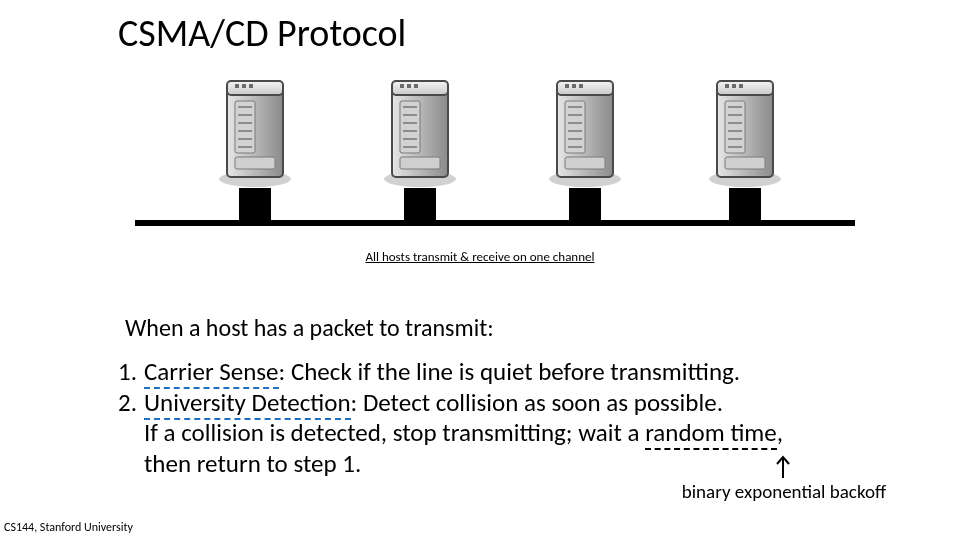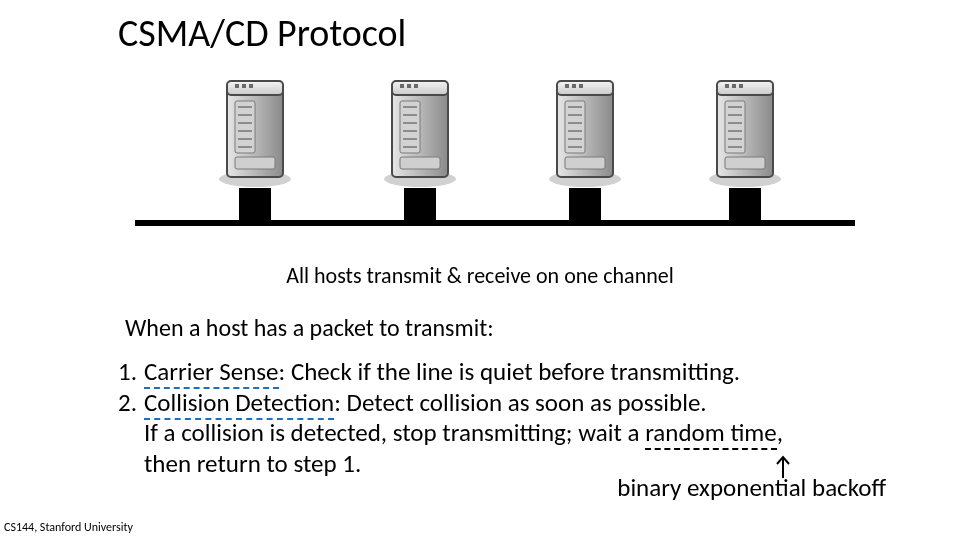--- a/index.html
+++ b/index.html
@@ -9,30 +9,30 @@
   .diagram { position: absolute; left: 135px; top: 75px; width: 720px; height: 175px; }
   .bus { position: absolute; left: 0; top: 145px; width: 720px; height: 6px; background: #000; }
   .host-group { position: absolute; top: 0; }
   .server { width: 80px; height: 115px; }
   .server svg { width: 100%; height: 100%; display: block; }
   .tap { width: 32px; height: 32px; background: #000; margin: -2px auto 0 auto; }
   .hg1 { left: 80px; }
   .hg2 { left: 245px; }
   .hg3 { left: 410px; }
   .hg4 { left: 570px; }
-  .caption { position: absolute; left: 0; top: 263px; width: 960px; text-align: center; font-size: 22px; line-height: 1.15; }
+  .caption { position: absolute; left: 0; top: 250px; width: 960px; text-align: center; font-size: 13px; line-height: 1.15; text-decoration: underline; }
   .subhead { position: absolute; left: 125px; top: 313px; font-size: 24px; }
   .list { position: absolute; left: 118px; top: 357px; width: 820px; font-size: 25px; line-height: 1.22; }
   .list .row { display: flex; }
   .list .num { width: 26px; flex: 0 0 26px; }
   .list .body { flex: 1; }
   .indent .num { visibility: hidden; }
   .udash-blue { border-bottom: 2px dashed #1f6fbf; padding-bottom: 0; margin-top: 25px; }
   .udash-black { border-bottom: 2px dashed #000; padding-bottom: 0; margin-top: 18px; }
-  .anno { position: absolute; right: 22px; bottom: 37px; font-size: 25px; }
+  .anno { position: absolute; right: 22px; bottom: 37px; font-size: 19px; }
   .arrow { position: absolute; right: 118px; bottom: 62px; width: 14px; height: 24px; }
   .arrow svg { width: 100%; height: 100%; display: block; }
   .footer { position: absolute; left: 4px; bottom: 6px; font-size: 12px; color: #000000; }
 </style>
 </head>
 <body>
 
 <div class="slide">
 
   <div class="title">CSMA/CD Protocol</div>
@@ -146,21 +146,21 @@
 
   <div class="subhead">When a host has a packet to transmit:</div>
 
   <div class="list">
     <div class="row">
       <div class="num">1.</div>
       <div class="body"><span class="udash-blue">Carrier Sense</span><span>:  Check if the line is quiet before transmitting.</span></div>
     </div>
     <div class="row">
       <div class="num">2.</div>
-      <div class="body"><span class="udash-blue">Collision Detection</span><span>:  Detect collision as soon as possible.</span></div>
+      <div class="body"><span class="udash-blue">University Detection</span><span>:  Detect collision as soon as possible.</span></div>
     </div>
     <div class="row indent">
       <div class="num">.</div>
       <div class="body"><span>If a collision is detected, stop transmitting; wait a </span><span class="udash-black">random time</span><span>,</span></div>
     </div>
     <div class="row indent">
       <div class="num">.</div>
       <div class="body">then return to step 1.</div>
     </div>
   </div>

